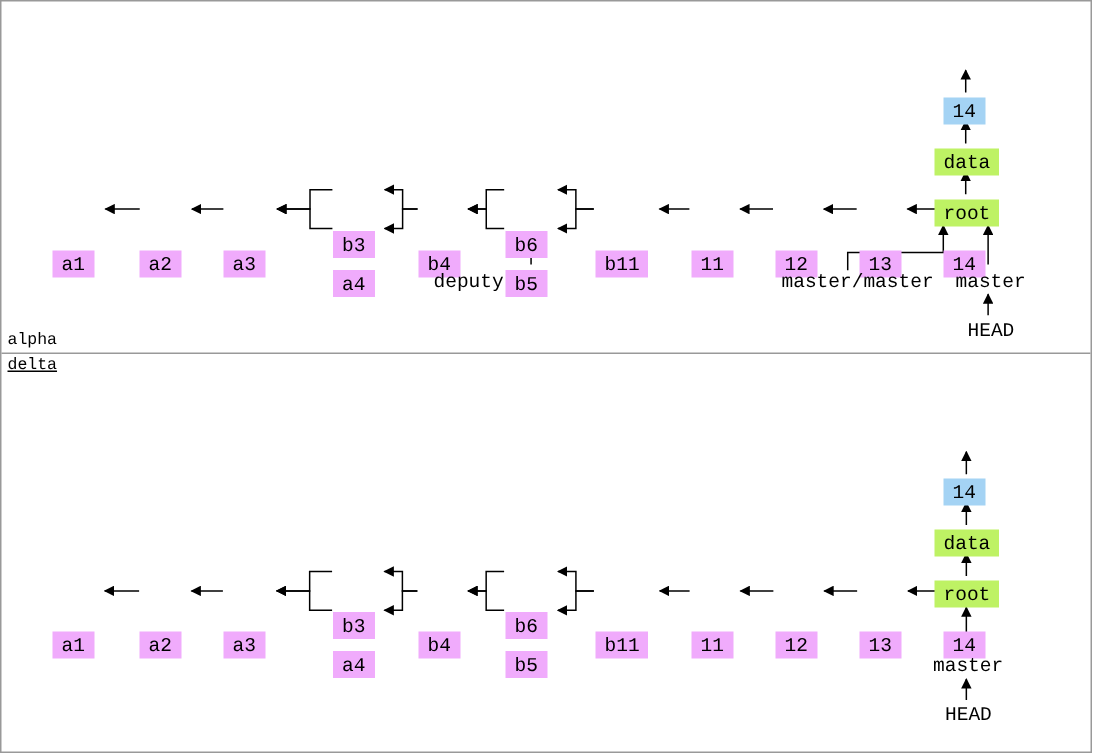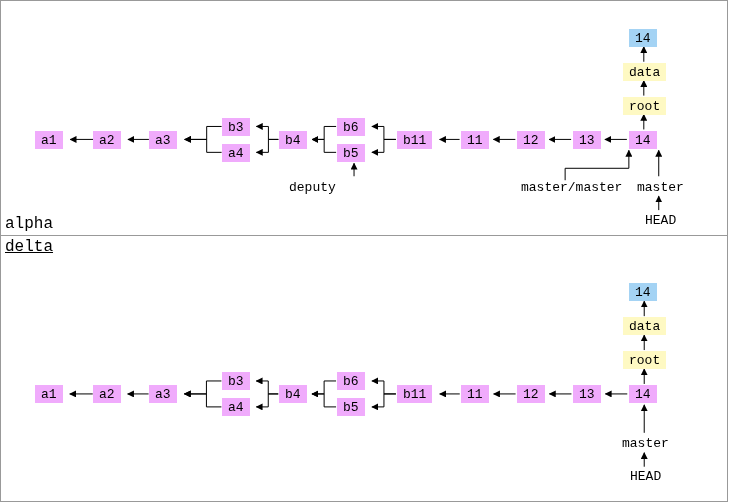--- a/index.html
+++ b/index.html
@@ -27,38 +27,39 @@
     height: 235px;
     border-bottom: 1px solid #999;
   }
   .panel-bottom {
     top: 235px;
     height: 267px;
   }
   .panel-label {
     position: absolute;
     left: 4px;
-    font-size: 16px;
+    font-size: 11px;
   }
   .panel-top .panel-label { bottom: 2px; }
   .panel-bottom .panel-label { top: 2px; text-decoration: underline; }
 
   .node {
     position: absolute;
     display: flex;
     align-items: center;
     justify-content: center;
     height: 18px;
     padding: 0 6px;
     font-size: 13px;
     box-sizing: border-box;
     white-space: nowrap;
+    margin-top: 36px;
   }
   .pink { background: #f0abfc; }
-  .green { background: #fef9c3; }
+  .green { background: #bef264; }
   .blue  { background: #a4d3f4; }
 
   .label {
     position: absolute;
     font-size: 13px;
     white-space: nowrap;
   }
 
   svg.arrows {
     position: absolute;

